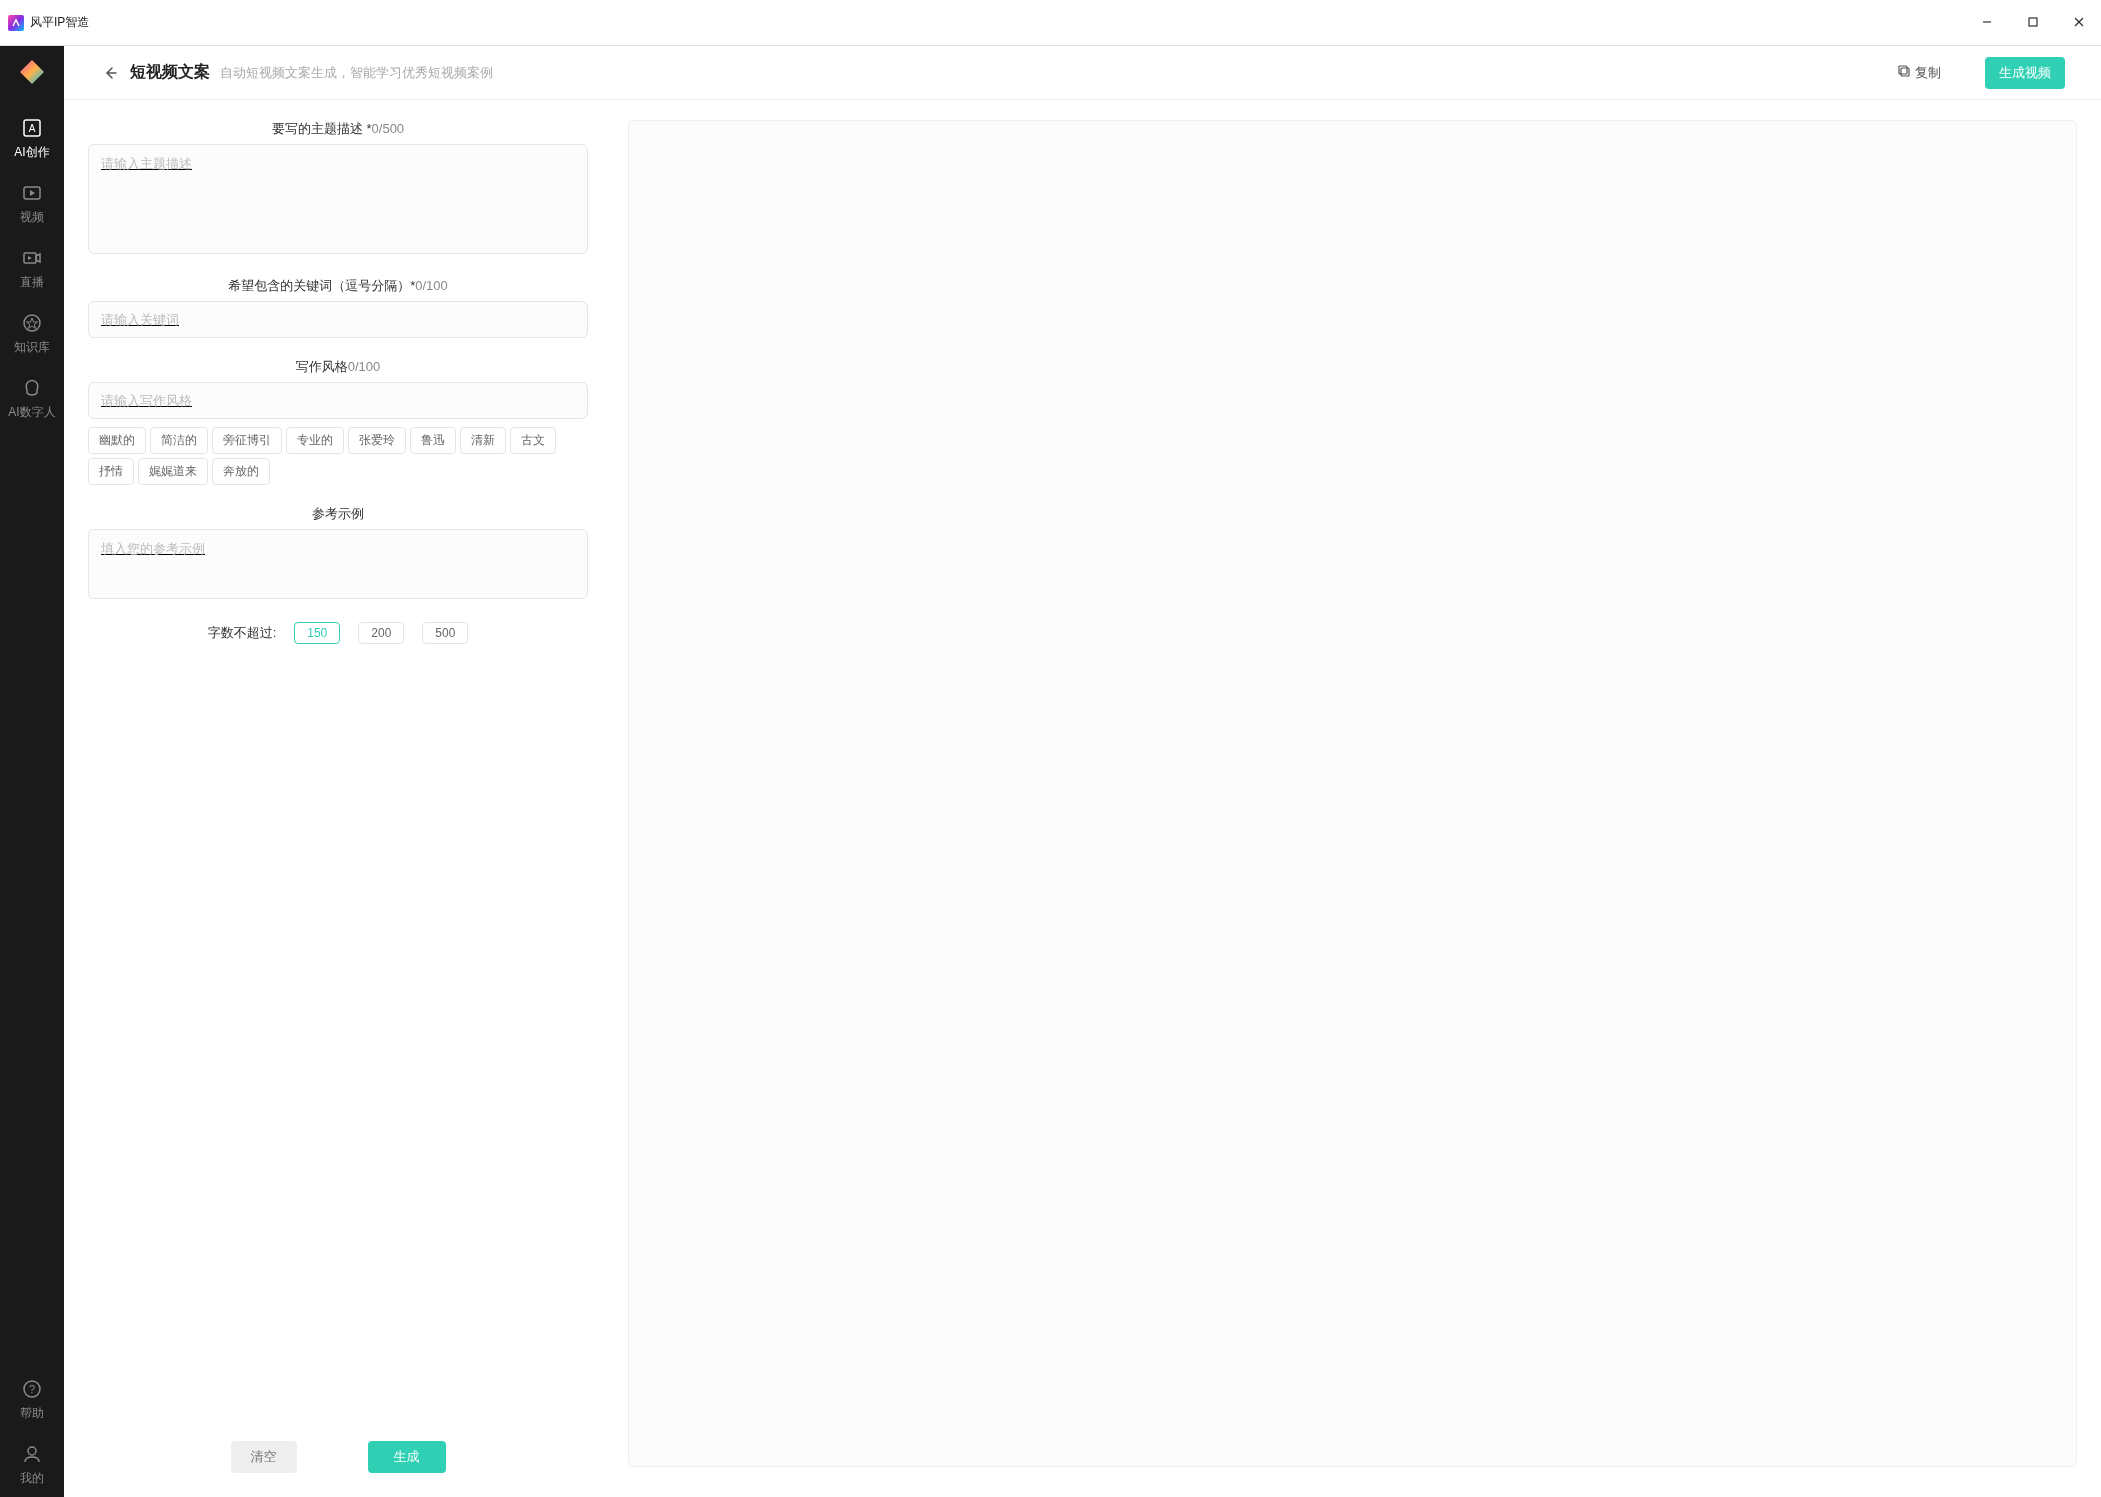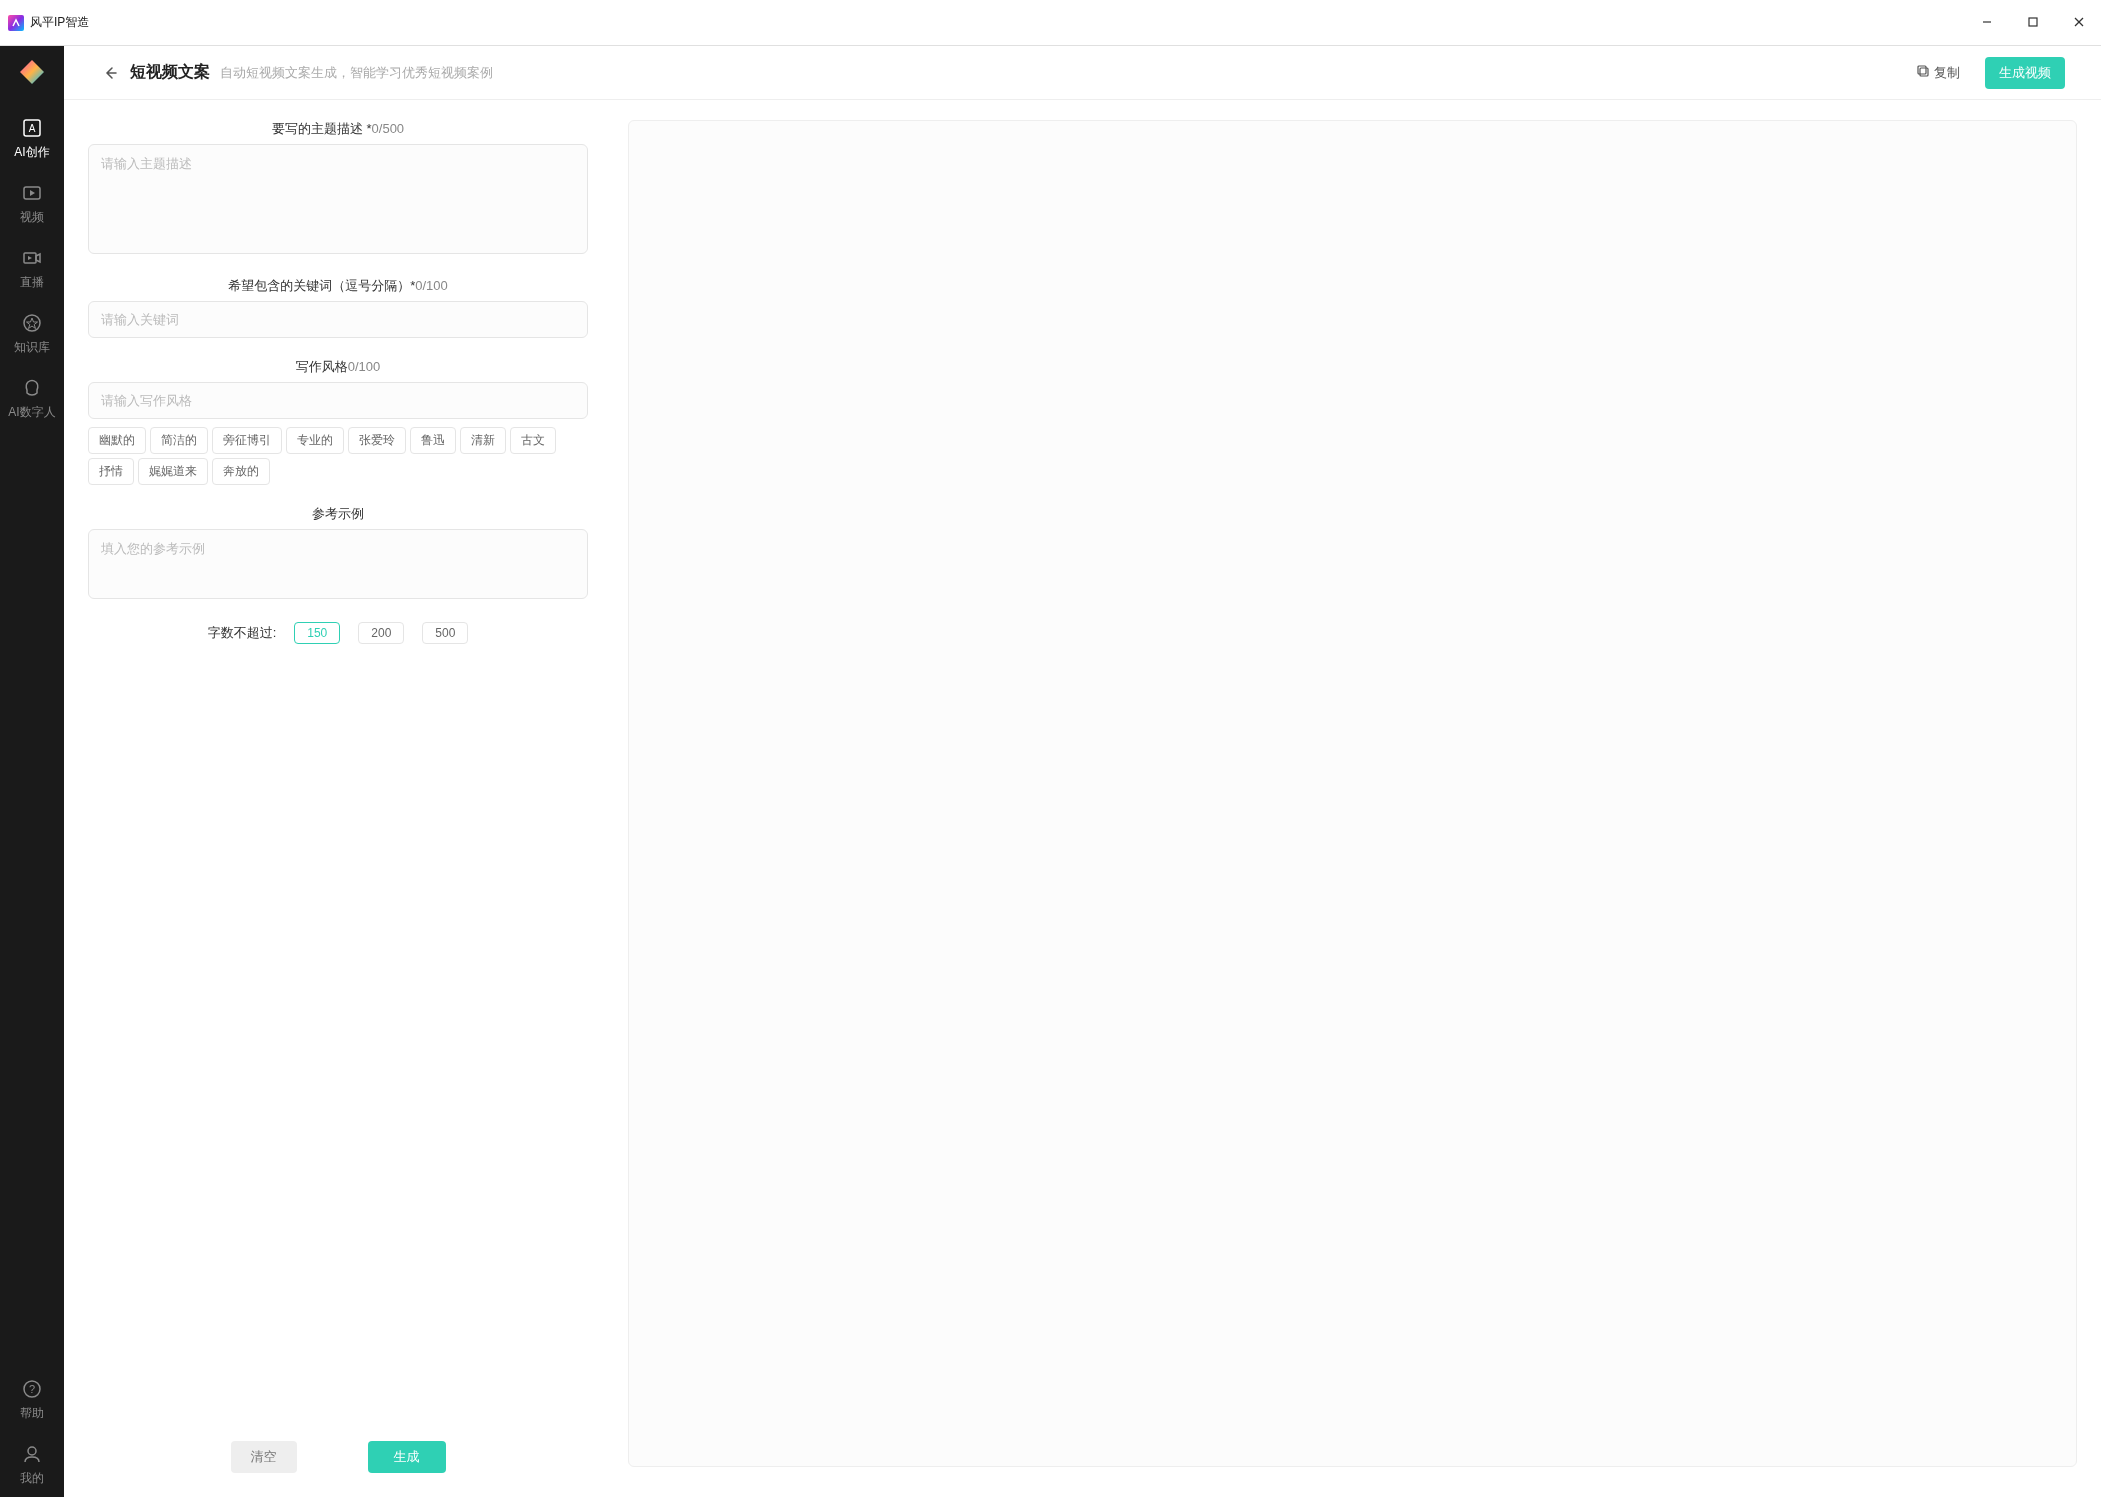--- a/index.html
+++ b/index.html
@@ -24,31 +24,31 @@
   .sidebar-item .label { font-size: 12px; }
   .sidebar-spacer { flex: 1; }
   
   .main { flex: 1; display: flex; flex-direction: column; min-width: 0; }
   .page-header { height: 54px; display: flex; align-items: center; padding: 0 36px; border-bottom: 1px solid #eee; gap: 10px; }
   .back-btn { width: 20px; height: 20px; display:flex; align-items:center; justify-content:center; cursor:pointer; color:#555;}
   .page-title { font-size: 16px; font-weight: 600; color:#222; }
   .page-subtitle { font-size: 13px; color: #aaa; }
   .header-spacer { flex:1; }
   .copy-btn { display:flex; align-items:center; gap:4px; font-size:13px; color:#555; cursor:pointer; padding: 4px 8px;}
-  .gen-video-btn { background:#2fd0b4; color:#fff; border:none; border-radius:4px; padding:7px 14px; font-size:13px; cursor:pointer; margin-left:7px;}
+  .gen-video-btn { background:#2fd0b4; color:#fff; border:none; border-radius:4px; padding:7px 14px; font-size:13px; cursor:pointer; margin-left:26px;}
   
   .content { flex:1; display:flex; padding: 20px 24px; gap: 40px; min-height:0; }
   .form-col { width: 500px; display:flex; flex-direction:column; }
   .form-body { flex:1; overflow:auto; }
   .output-col { flex:1; background:#fcfcfc; border:1px solid #eee; border-radius:6px; min-height: 300px; max-height: calc(100% - 10px);}
   .form-group { margin-bottom: 20px; }
   .form-label-row { display:flex; justify-content:center; margin-bottom:6px; align-items:baseline;}
   .form-label { font-size:13px; color:#333; }
   .form-count { font-size:13px; color:#888; }
-  .form-textarea, .form-input { width:100%; border:1px solid #e5e5e5; background:#fcfcfc; border-radius:6px; padding:10px 12px; font-size:13px; resize:none; outline:none; font-family:inherit; color:#701a75;}
+  .form-textarea, .form-input { width:100%; border:1px solid #e5e5e5; background:#fcfcfc; border-radius:6px; padding:10px 12px; font-size:13px; resize:none; outline:none; font-family:inherit; color:#000000;text-decoration:underline;}
   .form-textarea::placeholder, .form-input::placeholder { color:#bbb; }
   .ta-lg { height:110px; }
   .ta-sm { height:70px; }
   .tag-row { display:flex; flex-wrap:wrap; gap:4px; margin-top:8px; }
   .tag { border:1px solid #e5e5e5; border-radius:4px; padding:4px 10px; font-size:12px; color:#666; cursor:pointer; background:#fff;}
   .wordlimit-row { display:flex; align-items:center; gap:18px; font-size:13px; color:#333;justify-content:center;}
   .wl-opt { border:1px solid #e5e5e5; border-radius:4px; padding:3px 12px; font-size:12px; color:#666; cursor:pointer; }
   .wl-opt.active { border-color:#2fd0b4; color:#2fd0b4; }
   .action-row { display:flex; justify-content:center; gap:24px; padding: 14px 0 4px 0;}
   .btn-clear { background:#eee; color:#777; border:none; border-radius:4px; padding:7px 20px; font-size:13px; cursor:pointer;}

